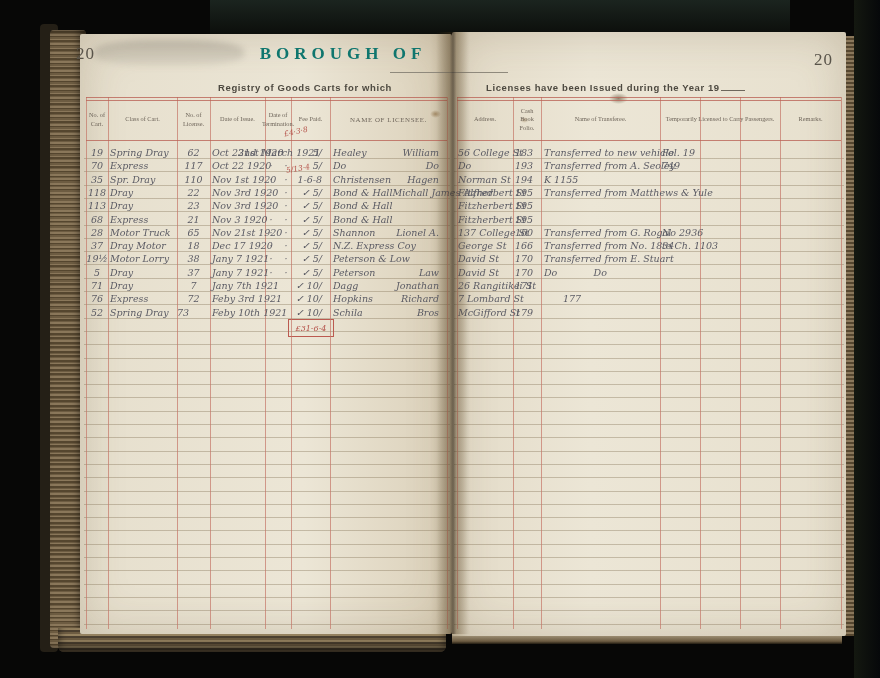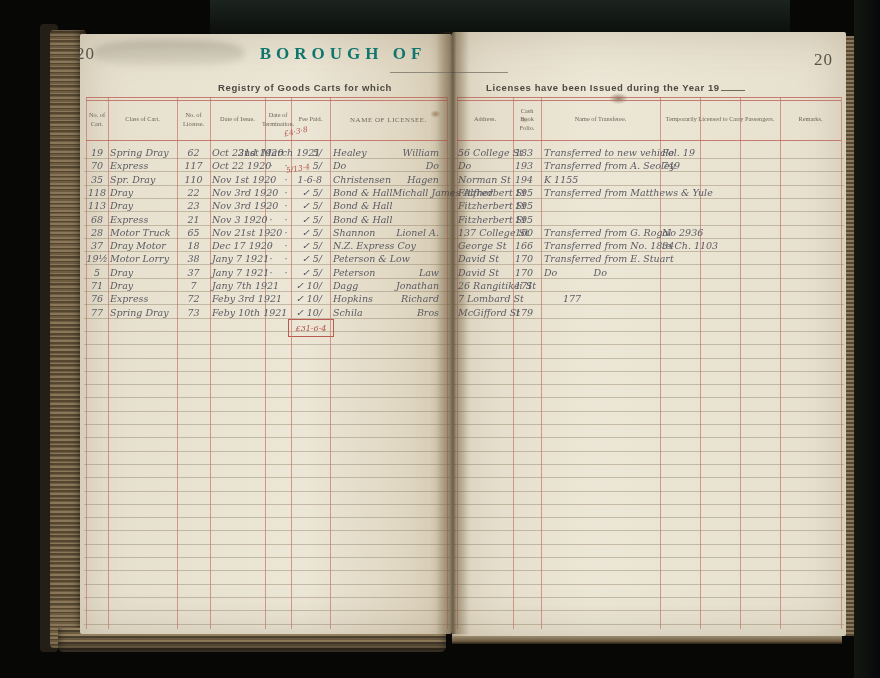--- a/index.html
+++ b/index.html
@@ -244,23 +244,23 @@
       <div class="hw" style="left: 515px; top: 279px; width: 25px; text-align: left; padding-right: 0px;">171</div>
       <div class="hw" style="left: 333px; top: 279px; width: 112px; display: flex; justify-content: space-between; padding-right: 4px;"><span>Dagg</span><span class="r-part">Jonathan</span></div>
       <div class="hw" style="left: 86px; top: 292.3px; width: 22px; text-align: center; padding-right: 0px;">76</div>
       <div class="hw" style="left: 110px; top: 292.3px; width: 66px; text-align: left; padding-right: 0px;">Express</div>
       <div class="hw" style="left: 177px; top: 292.3px; width: 33px; text-align: center; padding-right: 0px;">72</div>
       <div class="hw" style="left: 212px; top: 292.3px; width: 44px; text-align: left; padding-right: 0px;">Feby 3rd 1921</div>
       <div class="hw" style="left: 291px; top: 292.3px; width: 36px; text-align: right; padding-right: 5px;">✓ 10/</div>
       <div class="hw" style="left: 458px; top: 292.3px; width: 55px; text-align: left; padding-right: 0px;">7 Lombard St</div>
       <div class="hw" style="left: 515px; top: 292.3px; width: 25px; text-align: left; padding-right: 0px; padding-left: 48px;">177</div>
       <div class="hw" style="left: 333px; top: 292.3px; width: 112px; display: flex; justify-content: space-between; padding-right: 4px;"><span>Hopkins</span><span class="r-part">Richard</span></div>
-      <div class="hw" style="left: 86px; top: 305.6px; width: 22px; text-align: center; padding-right: 0px;">77</div>
+      <div class="hw" style="left: 86px; top: 305.6px; width: 22px; text-align: center; padding-right: 0px;">52</div>
       <div class="hw" style="left: 110px; top: 305.6px; width: 66px; text-align: left; padding-right: 0px;">Spring Dray</div>
-      <div class="hw" style="left: 177px; top: 305.6px; width: 33px; text-align: center; padding-right: 0px;">73</div>
+      <div class="hw" style="left: 177px; top: 305.6px; width: 33px; padding-right: 0px;">73</div>
       <div class="hw" style="left: 212px; top: 305.6px; width: 56px; text-align: right; padding-right: 0px;">Feby 10th 1921</div>
       <div class="hw" style="left: 291px; top: 305.6px; width: 36px; text-align: right; padding-right: 5px;">✓ 10/</div>
       <div class="hw" style="left: 458px; top: 305.6px; width: 55px; text-align: left; padding-right: 0px;">McGifford St</div>
       <div class="hw" style="left: 515px; top: 305.6px; width: 25px; text-align: left; padding-right: 0px;">179</div>
       <div class="hw" style="left: 333px; top: 305.6px; width: 112px; display: flex; justify-content: space-between; padding-right: 4px;"><span>Schila</span><span class="r-part">Bros</span></div>
     </div>
 
   <div class="gutter"></div>
 </div>
 

